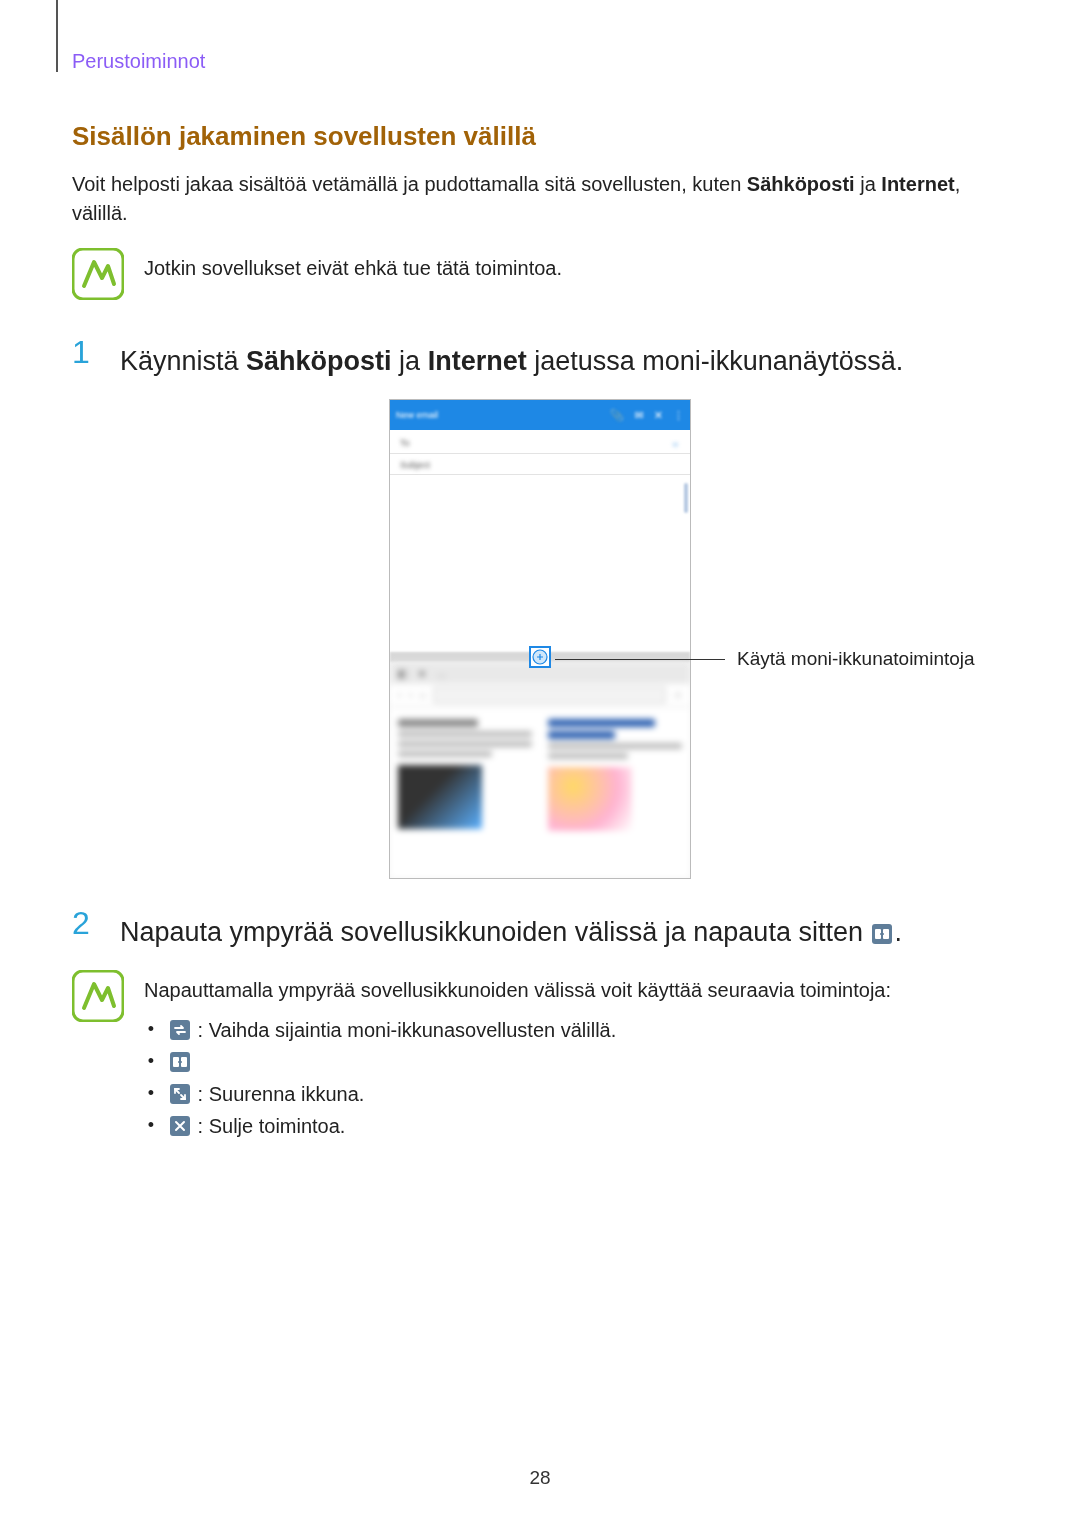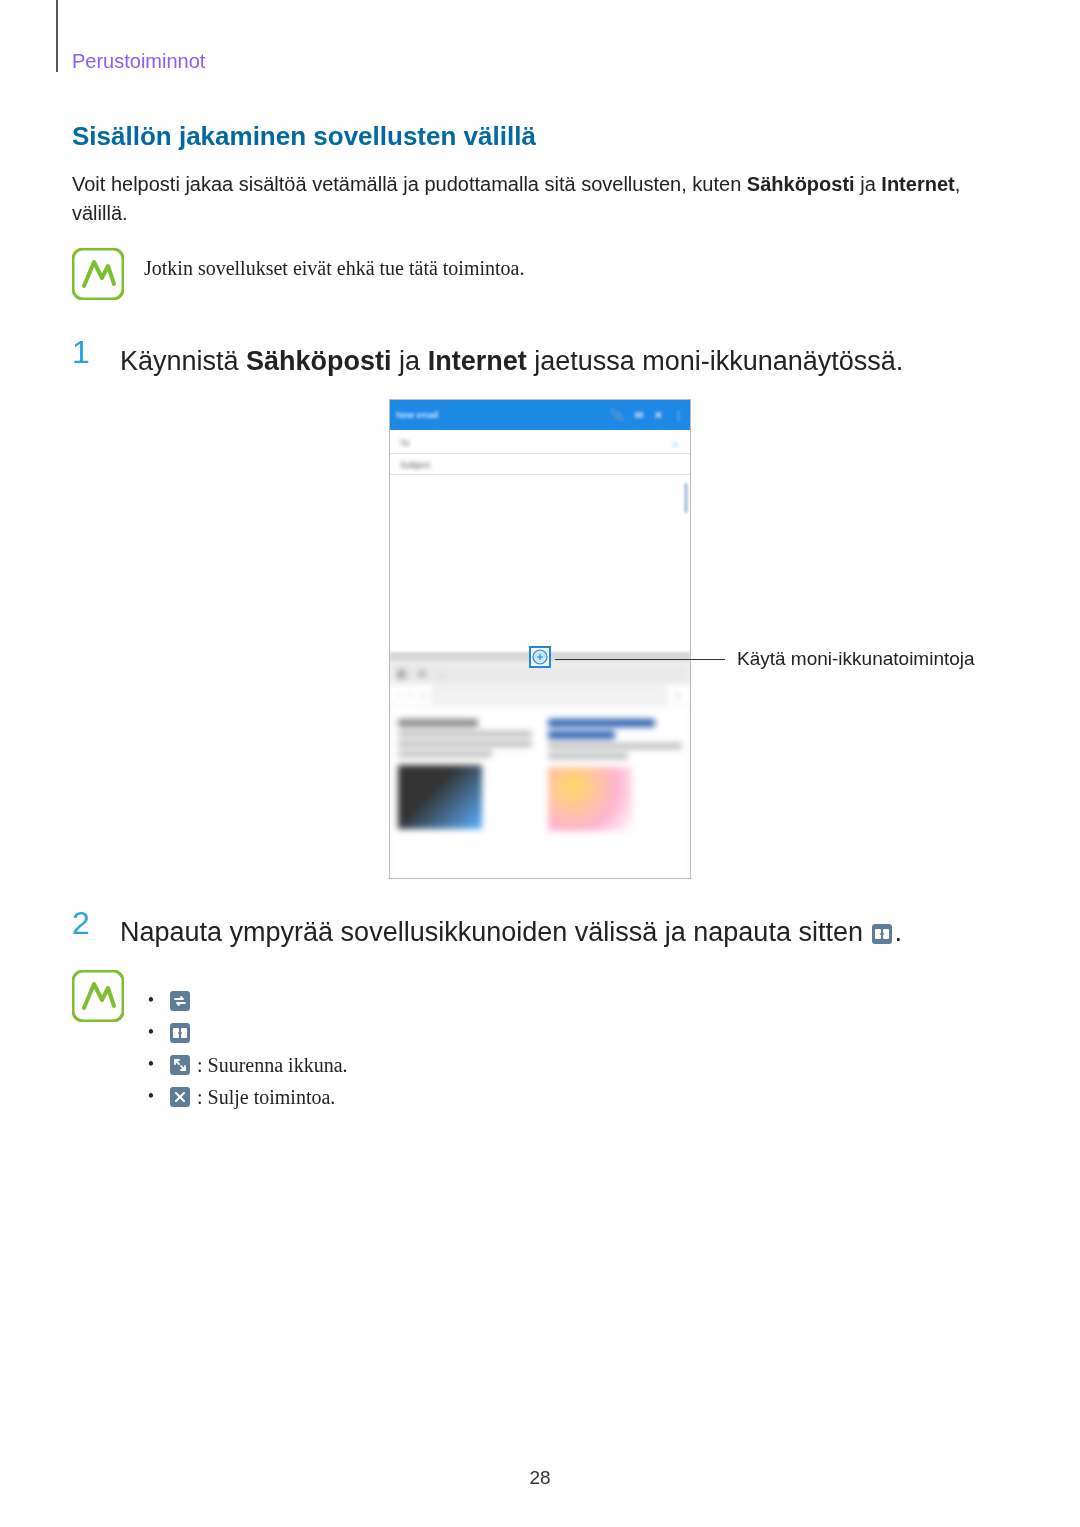--- a/index.html
+++ b/index.html
@@ -25,36 +25,35 @@
   }
   .section-label {
     font-size: 20px;
     color: #8b5cf6;
     margin: 10px 0 48px 0;
     font-weight: 400;
   }
   .heading {
     font-size: 26px;
     font-weight: 700;
-    color: #0369a1;
+    color: #a16207;
     margin: 0 0 18px 0;
   }
   .para {
     font-size: 20px;
     color: #222;
     line-height: 1.45;
     margin: 0 0 20px 0;
   }
   .bold { font-weight: 700; }
   .note-row {
     display: flex;
     align-items: flex-start;
     gap: 20px;
     margin: 6px 0 36px 0;
-    font-family: Liberation Serif, serif;
   }
   .note-icon {
     flex: 0 0 auto;
     width: 52px;
     height: 52px;
   }
   .note-icon svg { display: block; }
   .note-body {
     font-size: 20px;
     line-height: 1.45;
@@ -363,30 +362,31 @@
   </div>
 
   <div class="note-row">
     <div class="note-icon">
       <svg viewBox="0 0 52 52" width="52" height="52">
         <rect x="1" y="1" width="50" height="50" rx="10" ry="10" fill="#fff" stroke="#7EBF2E" stroke-width="3"></rect>
         <path d="M12 38 L22 14 L30 30 L36 18 L42 36" fill="none" stroke="#7EBF2E" stroke-width="4" stroke-linejoin="round" stroke-linecap="round"></path>
       </svg>
     </div>
     <div class="note-body">
+      <div>Napauttamalla ympyrää sovellusikkunoiden välissä voit käyttää seuraavia toimintoja:</div>
       <ul class="bullets">
         <li>
           <span class="bullet-dot">•</span>
           <span>
             <span class="inline-icon">
               <svg viewBox="0 0 20 20" width="20" height="20">
                 <rect x="0" y="0" width="20" height="20" rx="3" fill="#5f7d99"></rect>
                 <path d="M5 8 h8 l-2 -2 M15 12 h-8 l2 2" fill="none" stroke="#fff" stroke-width="1.8" stroke-linecap="round" stroke-linejoin="round"></path>
               </svg>
-            </span>
+            </span><span> : Vaihda sijaintia moni-ikkunasovellusten välillä.</span>
           </span>
         </li>
         <li>
           <span class="bullet-dot">•</span>
           <span>
             <span class="inline-icon">
               <svg viewBox="0 0 20 20" width="20" height="20">
                 <rect x="0" y="0" width="20" height="20" rx="3" fill="#5f7d99"></rect>
                 <rect x="3" y="5" width="6" height="10" fill="#fff" rx="1"></rect>
                 <rect x="11" y="5" width="6" height="10" fill="#fff" rx="1"></rect>

